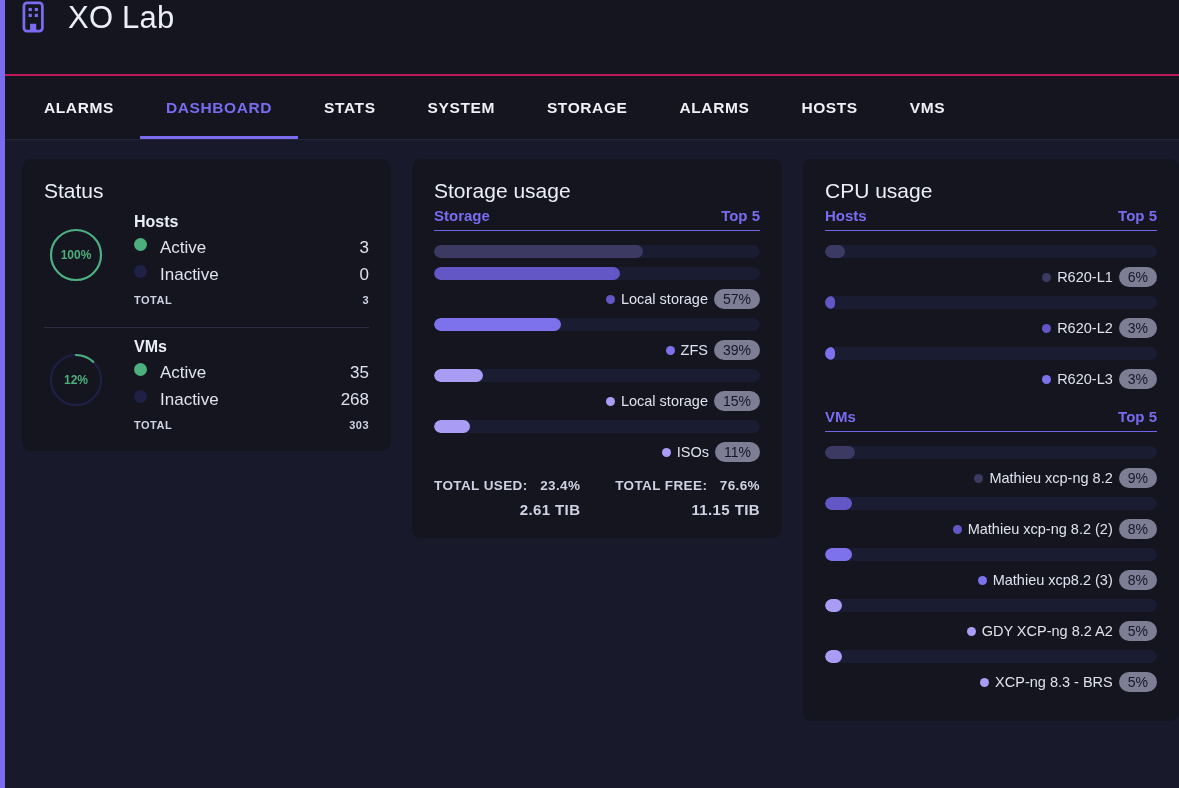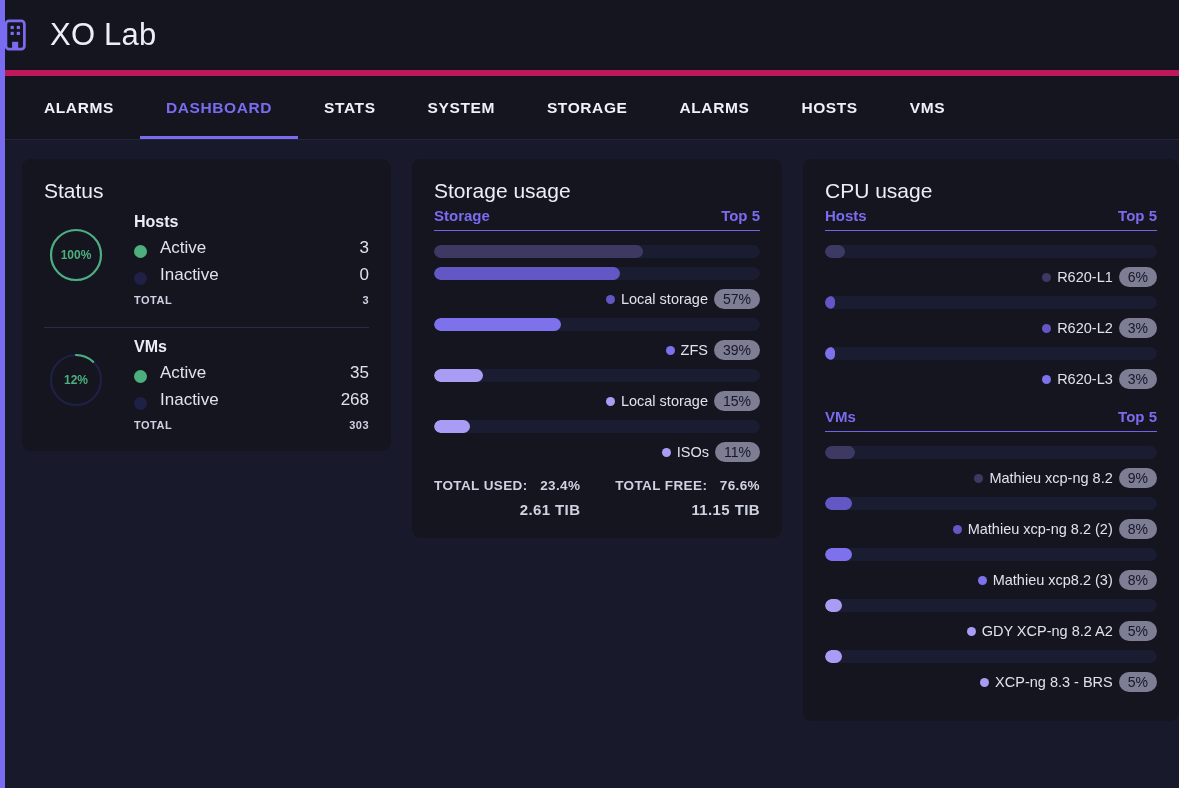--- a/index.html
+++ b/index.html
@@ -21,23 +21,23 @@
     width: 5px;
     background: #7a6cf0;
     z-index: 5;
   }
 
   
   .header {
     height: 76px;
     background: #14151f;
     display: flex;
-    align-items: center;
+    padding-left: 18px;
     gap: 16px;
-    border-bottom: 6px solid #be185d;
+    border-bottom: 2px solid #be185d;
   }
   .logo-icon {
     width: 34px; height: 34px;
     display: flex; align-items: center; justify-content: center;
   }
   .app-title {
     font-size: 31px;
     font-weight: 400;
     color: #eceef7;
     letter-spacing: 0.2px;
@@ -124,21 +124,21 @@
   }
   .status-info { flex: 1; }
   .status-group-title {
     font-size: 16px;
     font-weight: bold;
     color: #eceef7;
     margin-bottom: 7px;
   }
   .status-row {
     display: flex;
-    align-items: flex-end;
+    align-items: flex-start;
     margin-bottom: 7px;
   }
   .status-dot {
     width: 13px; height: 13px;
     border-radius: 50%;
     margin-right: 13px;
     flex: 0 0 13px;
   }
   .status-dot.active   { background: #4caf7d; }
   .status-dot.inactive { background: #1e2046; }

